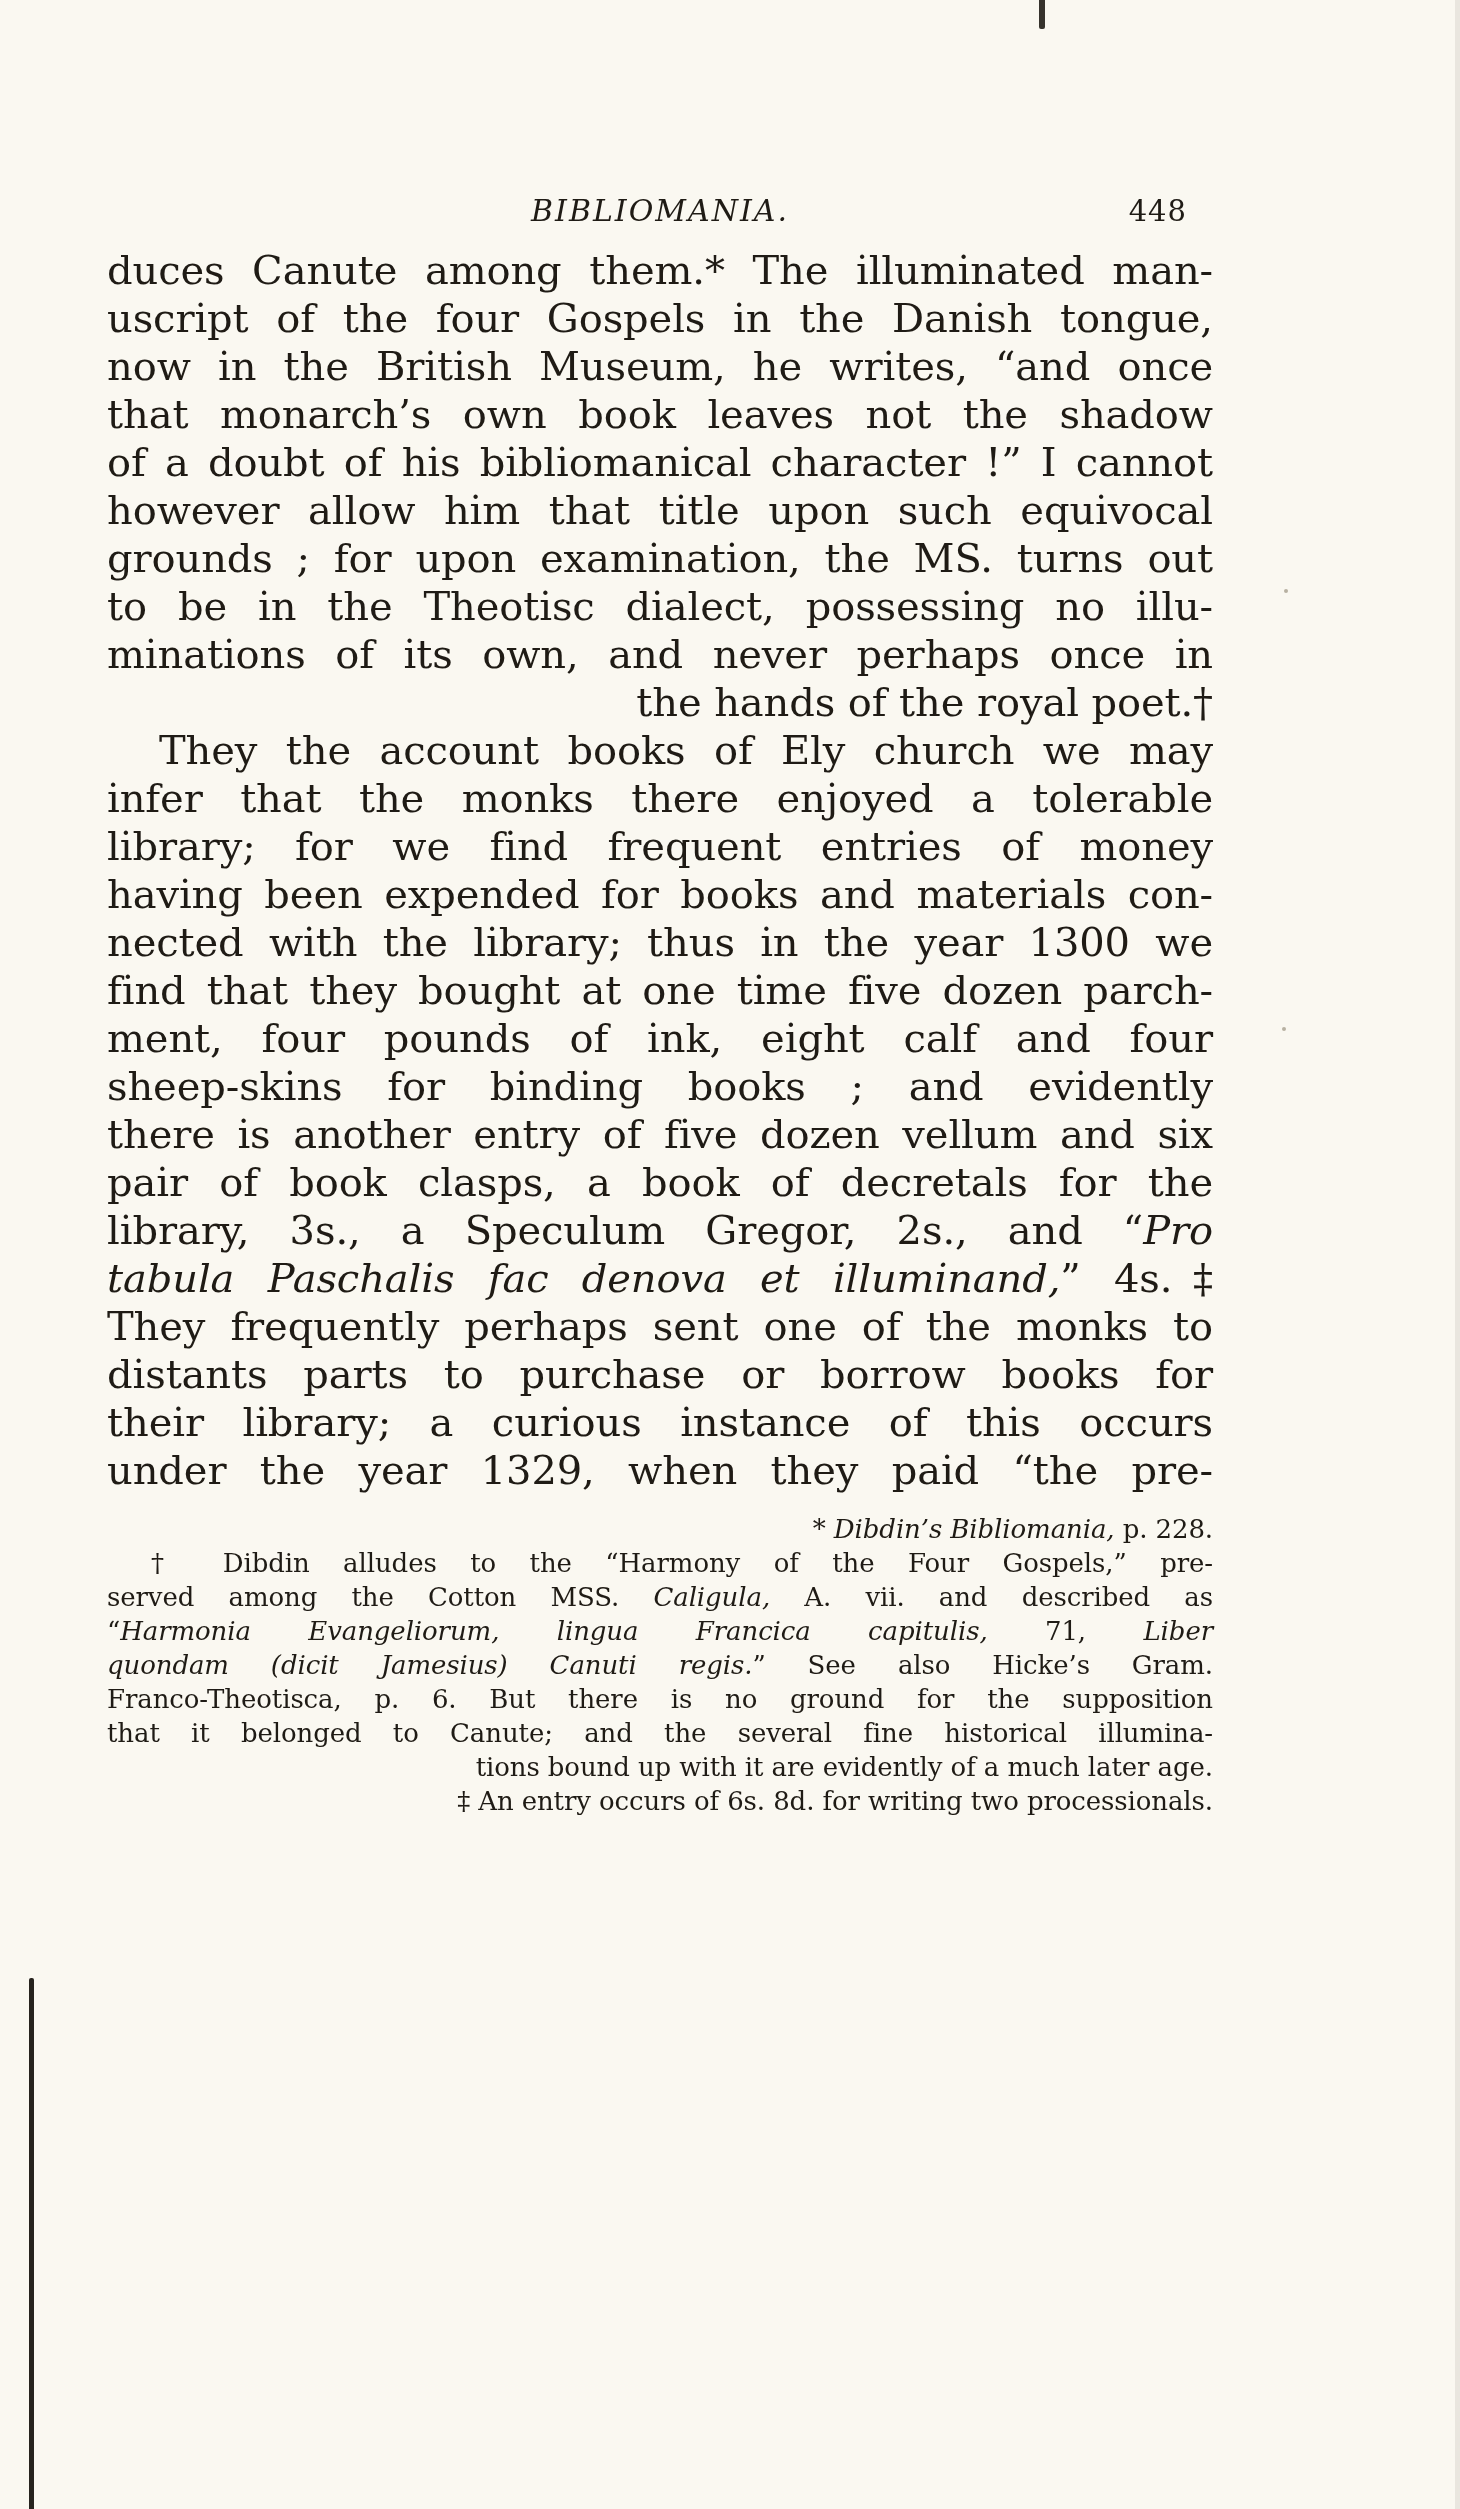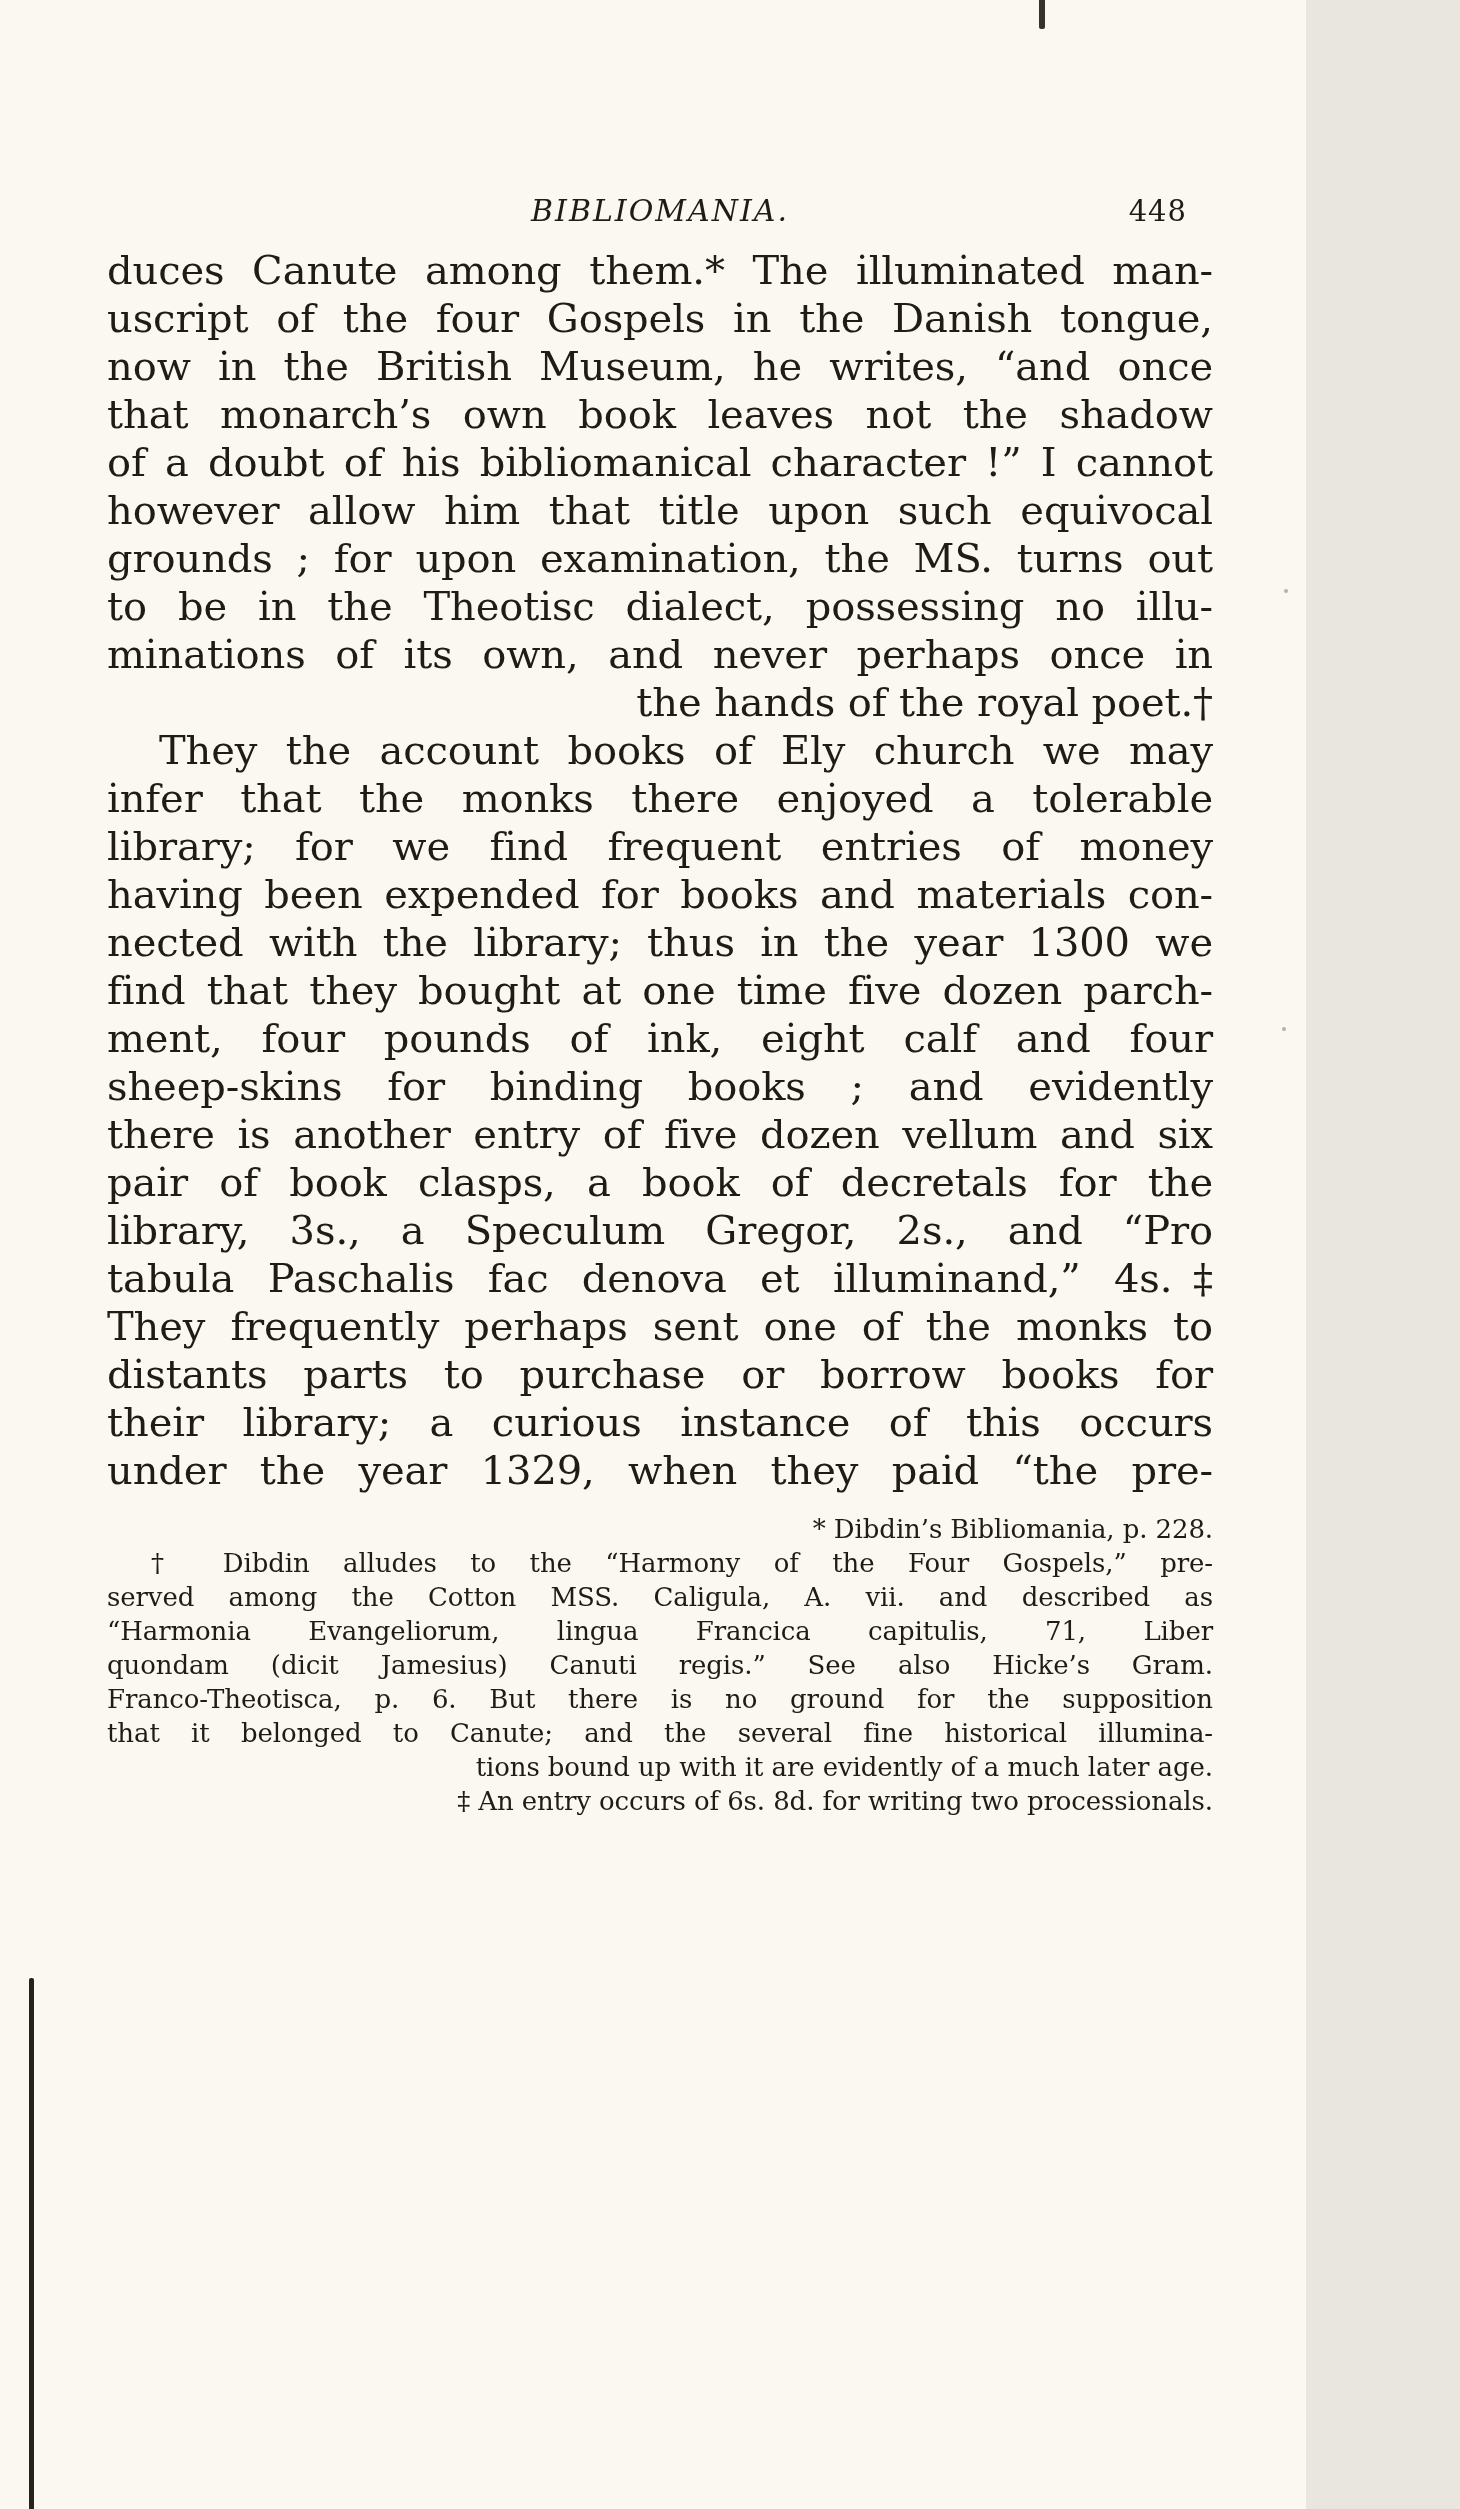--- a/index.html
+++ b/index.html
@@ -11,21 +11,21 @@
 
   body {
     position: relative;
     background: #e9e6df;
     font-family: "DejaVu Serif", "Liberation Serif", serif;
   }
 
   .page {
     position: absolute;
     left: 0; top: 0;
-    width: 1306px;
+    width: 1455px;
     height: 2509px;
     background: var(--color-paper, #faf8f1);
     overflow: hidden;
     color: var(--color-ink, #1f1b15);
   }
 
   
   .header-row {
     position: absolute;
     top: 193px;
@@ -80,21 +80,21 @@
 
   .line.j {
     text-align: justify;
     text-align-last: justify;
     text-justify: inter-word;
   }
 
   .body-text .line.ind { text-indent: 52px; }
   .footnotes .line.ind { text-indent: 44px; }
 
-  .it { }
+  .it { font-style: italic; }
 
   
   .scan-line-top-right {
     position: absolute;
     left: 1039px;
     top: 0;
     width: 6px;
     height: 29px;
     background: #36332d;
     border-radius: 0 0 2px 2px;

